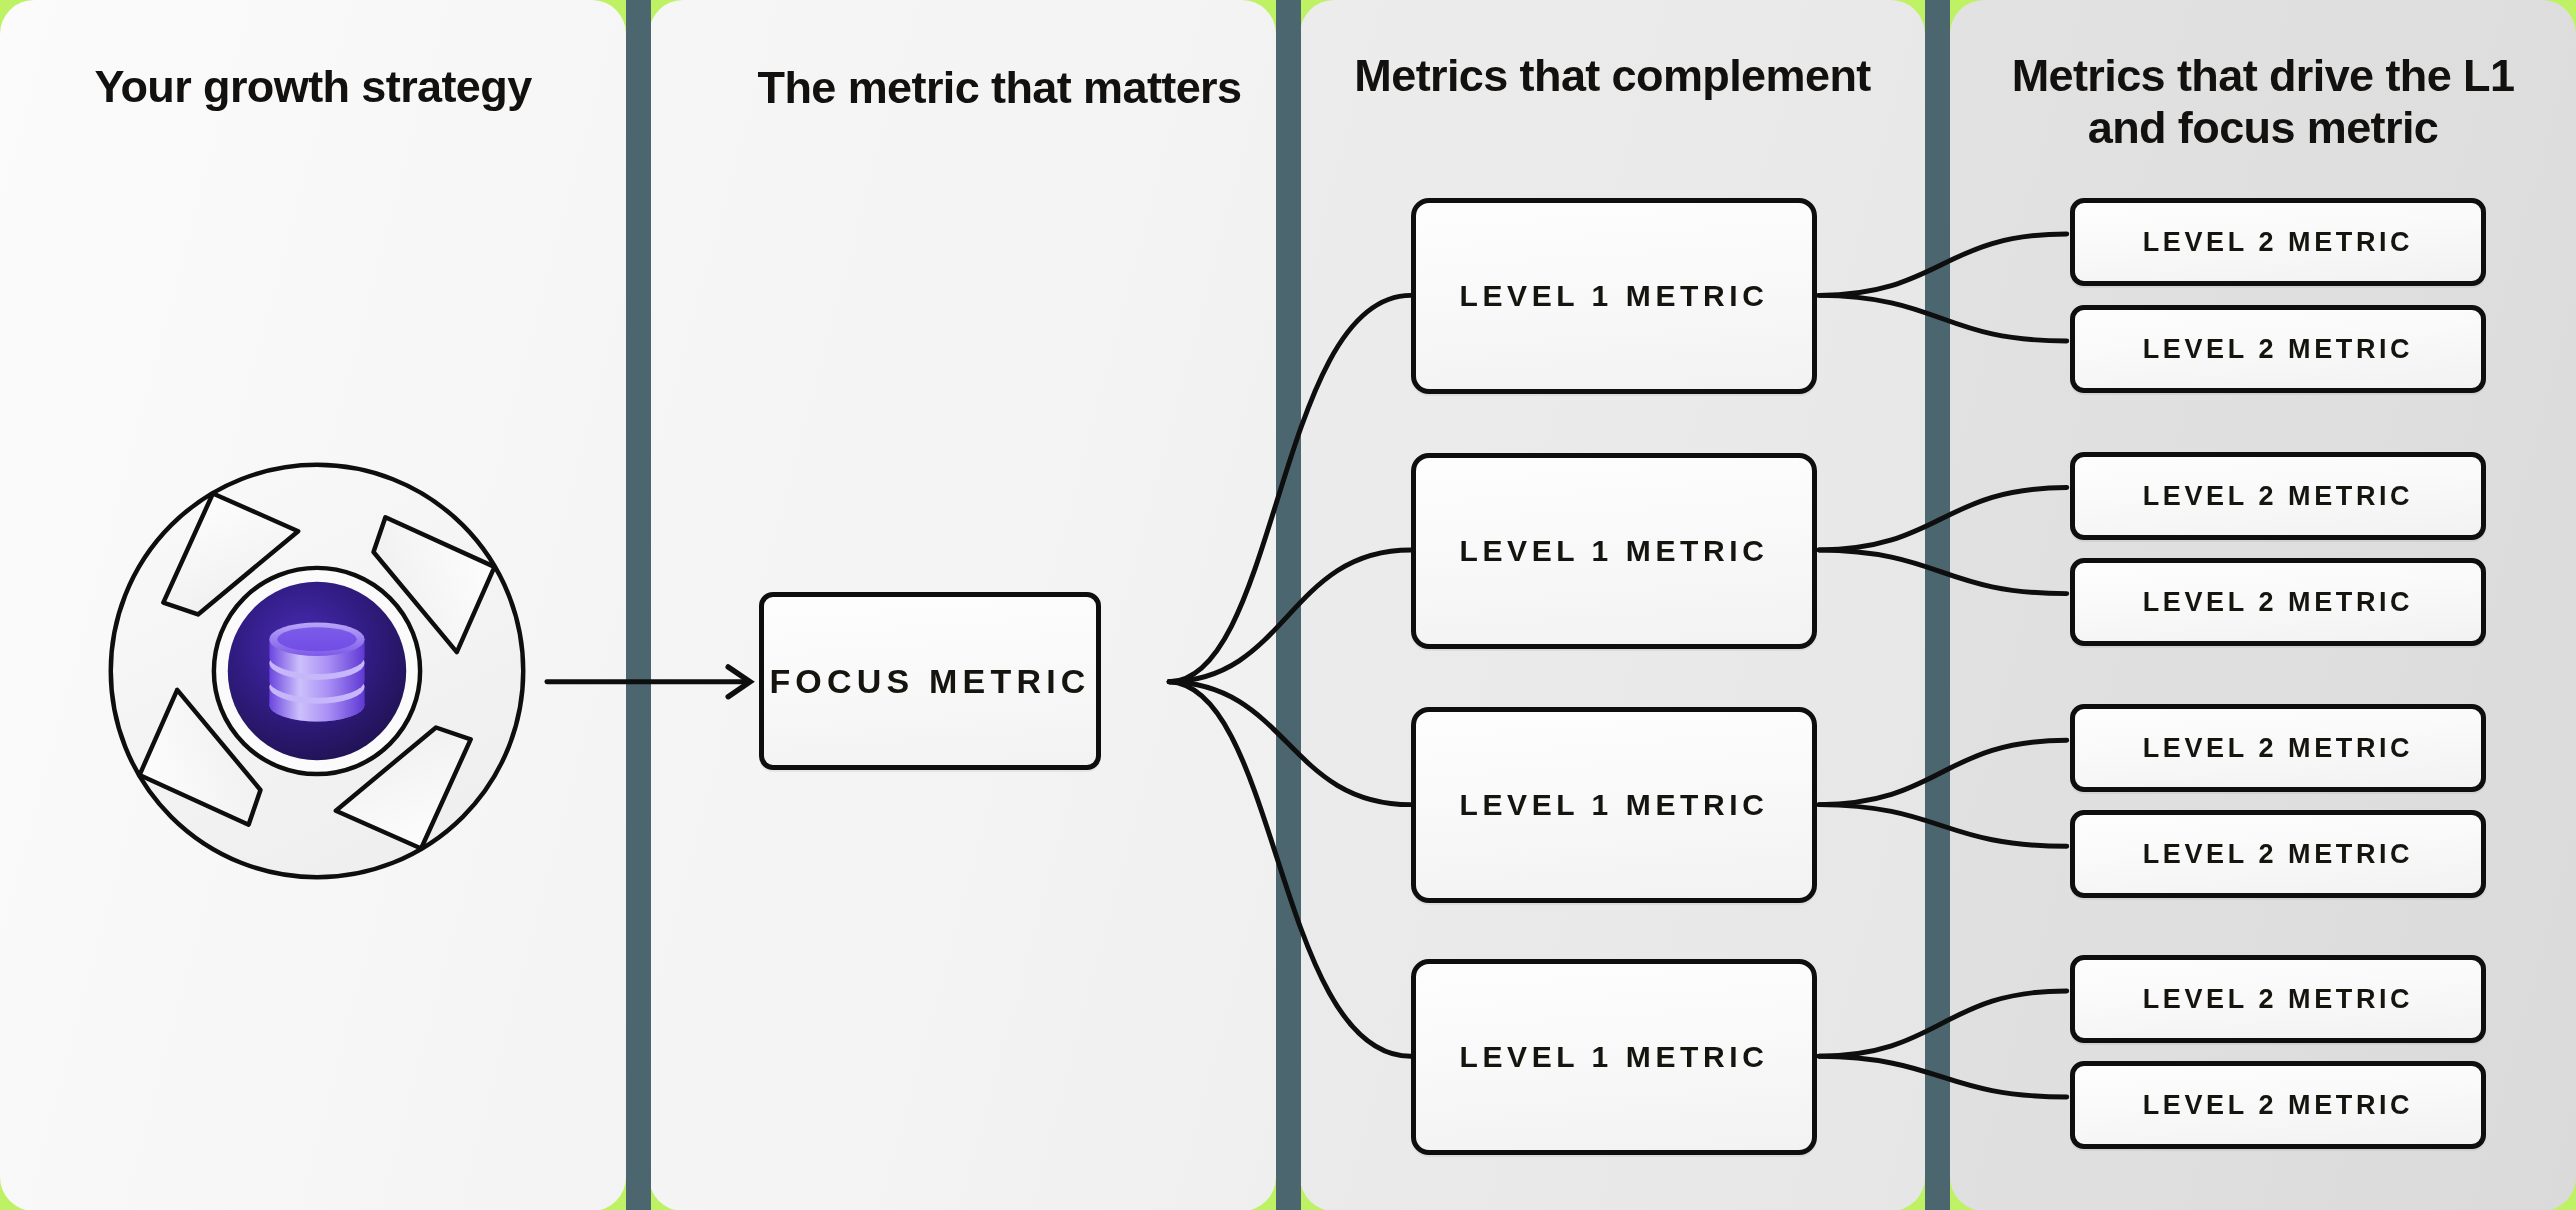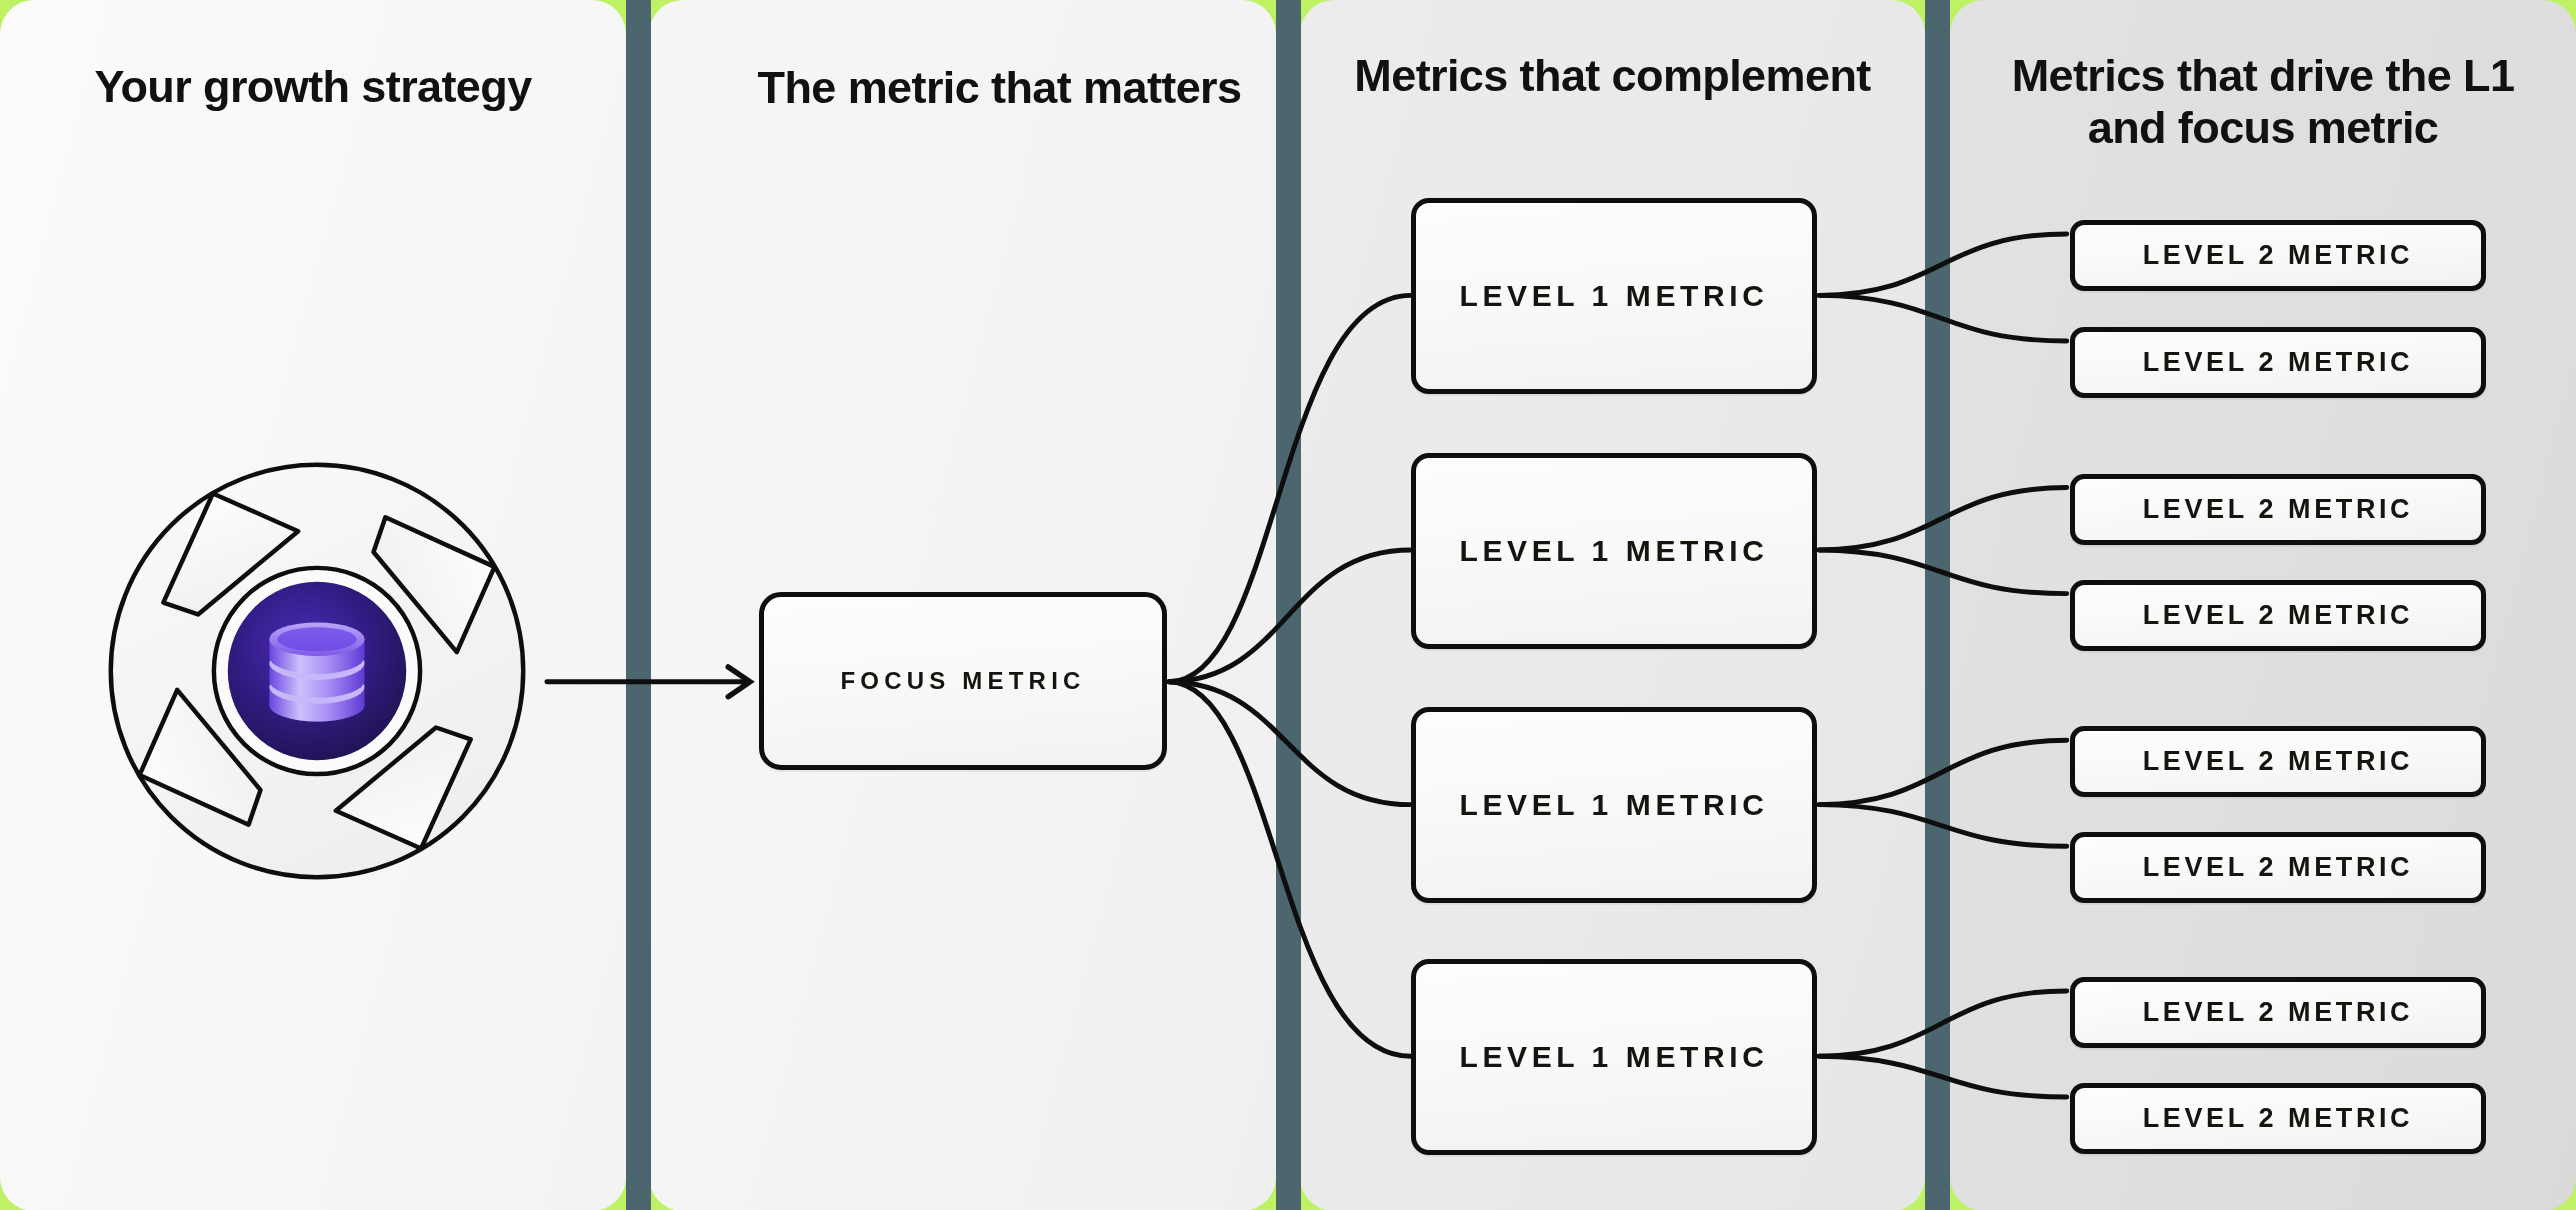--- a/index.html
+++ b/index.html
@@ -42,35 +42,35 @@
   .node {
     position:absolute;
     display:flex; align-items:center; justify-content:center;
     border:5px solid #0e0e0e;
     background:linear-gradient(176deg,#fdfdfd 0%,#fafafa 38%,#f2f2f2 100%);
     font-weight:700; color:#15140f;
     letter-spacing:4.2px;
     box-shadow:0 2px 0 rgba(0,0,0,0.06);
   }
   .node.focus {
-    left:759px; top:592px; width:408px; height:178px;
-    border-radius:22px; font-size:24px; letter-spacing:5.2px;
+    left:759px; top:592px; width:342px; height:178px;
+    border-radius:14px; font-size:34px; letter-spacing:5.2px;
   }
   .node.l1 {
     left:1411px; width:406px; height:196px;
     border-radius:18px; font-size:30px; letter-spacing:4.6px;
   }
   .node.l1.n0 { top:198px; }
   .node.l1.n1 { top:453px; }
   .node.l1.n2 { top:707px; }
   .node.l1.n3 { top:959px; }
 
   .node.l2 {
-    left:2070px; width:416px; height:71px;
-    border-radius:14px; font-size:27px; letter-spacing:3.6px;margin-top:22px;
+    left:2070px; width:416px; height:88px;
+    border-radius:14px; font-size:27px; letter-spacing:3.6px;
   }
   .node.l2.r0 { top:198px; }
   .node.l2.r1 { top:305px; }
   .node.l2.r2 { top:452px; }
   .node.l2.r3 { top:558px; }
   .node.l2.r4 { top:704px; }
   .node.l2.r5 { top:810px; }
   .node.l2.r6 { top:955px; }
   .node.l2.r7 { top:1061px; }
 </style>

